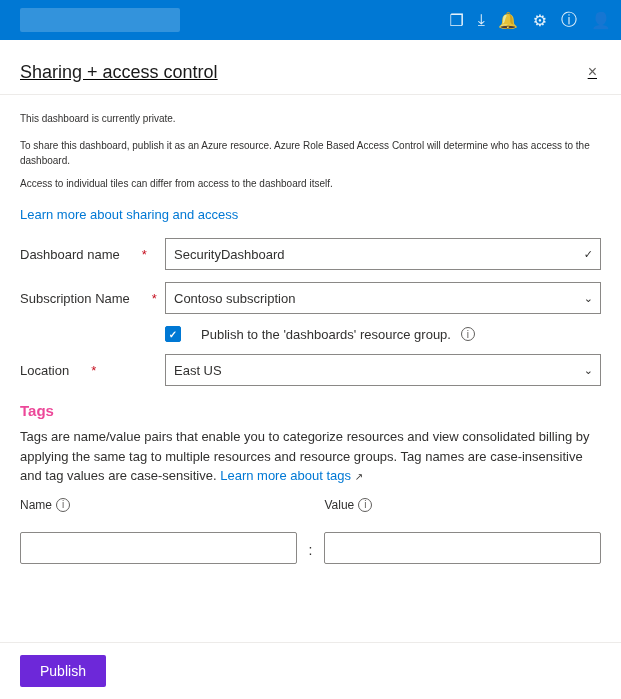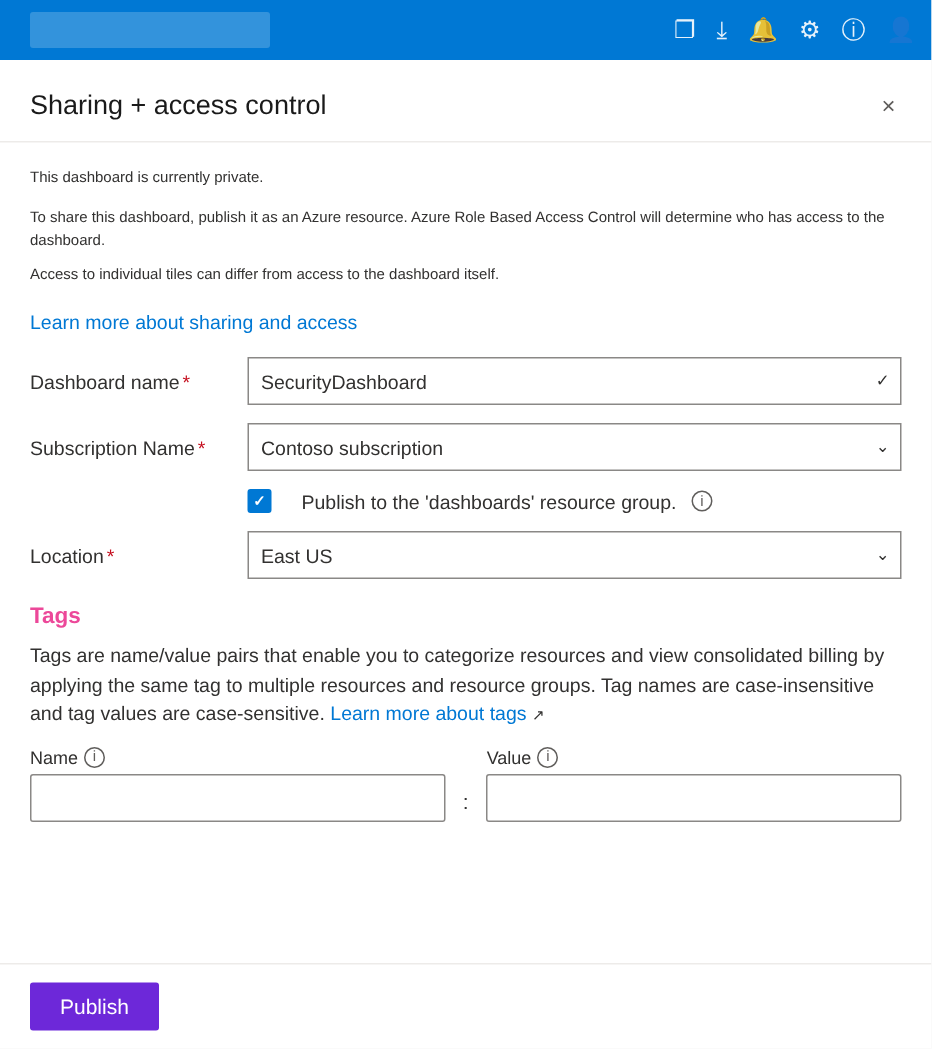--- a/index.html
+++ b/index.html
@@ -42,22 +42,24 @@
       background: #ffffff;
       margin: 0;
       height: calc(699px - 40px);
       display: flex;
       flex-direction: column;
       padding: 0;
     }
 
     .dialog-header {
       display: flex;
+      align-items: center;
       justify-content: space-between;
       padding: 20px 20px 10px 20px;
+      text-decoration: underline;
     }
 
     .dialog-title {
       font-size: 18px;
       font-weight: 400;
       color: #1a1a1a;
     }
 
     .dialog-close {
       font-size: 16px;
@@ -107,21 +109,21 @@
       margin-bottom: 12px;
     }
 
     .form-label {
       width: 145px;
       min-width: 145px;
       font-size: 13px;
       color: #323130;
       display: flex;
       align-items: center;
-      gap: 0;
+      gap: 20px;
       text-align: right;
     }
 
     .required-star {
       color: #c50f1f;
       margin-left: 2px;
     }
 
     .form-control {
       flex: 1;
@@ -248,21 +250,21 @@
       margin-bottom: 8px;
     }
 
     .tags-col {
       flex: 1;
     }
 
     .tags-col-label {
       font-size: 12px;
       color: #323130;
-      margin-bottom: 4px;
+      margin-bottom: 20px;
       display: flex;
       align-items: center;
     }
 
     .tags-input {
       width: 100%;
       height: 32px;
       border: 1px solid #8a8886;
       border-radius: 2px;
       padding: 0 8px;

